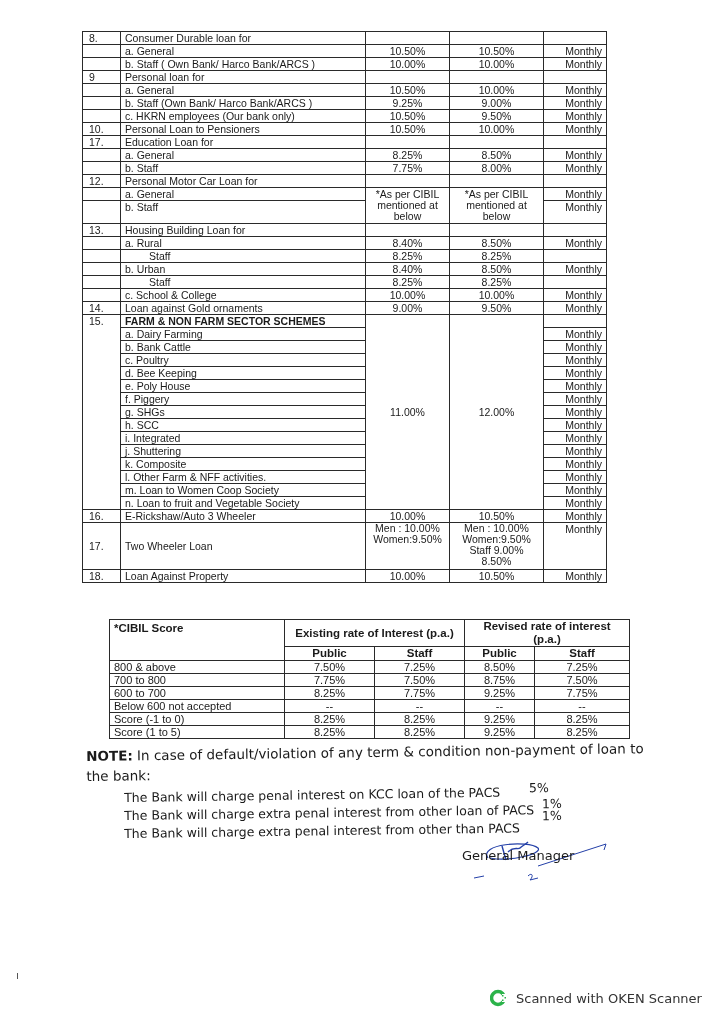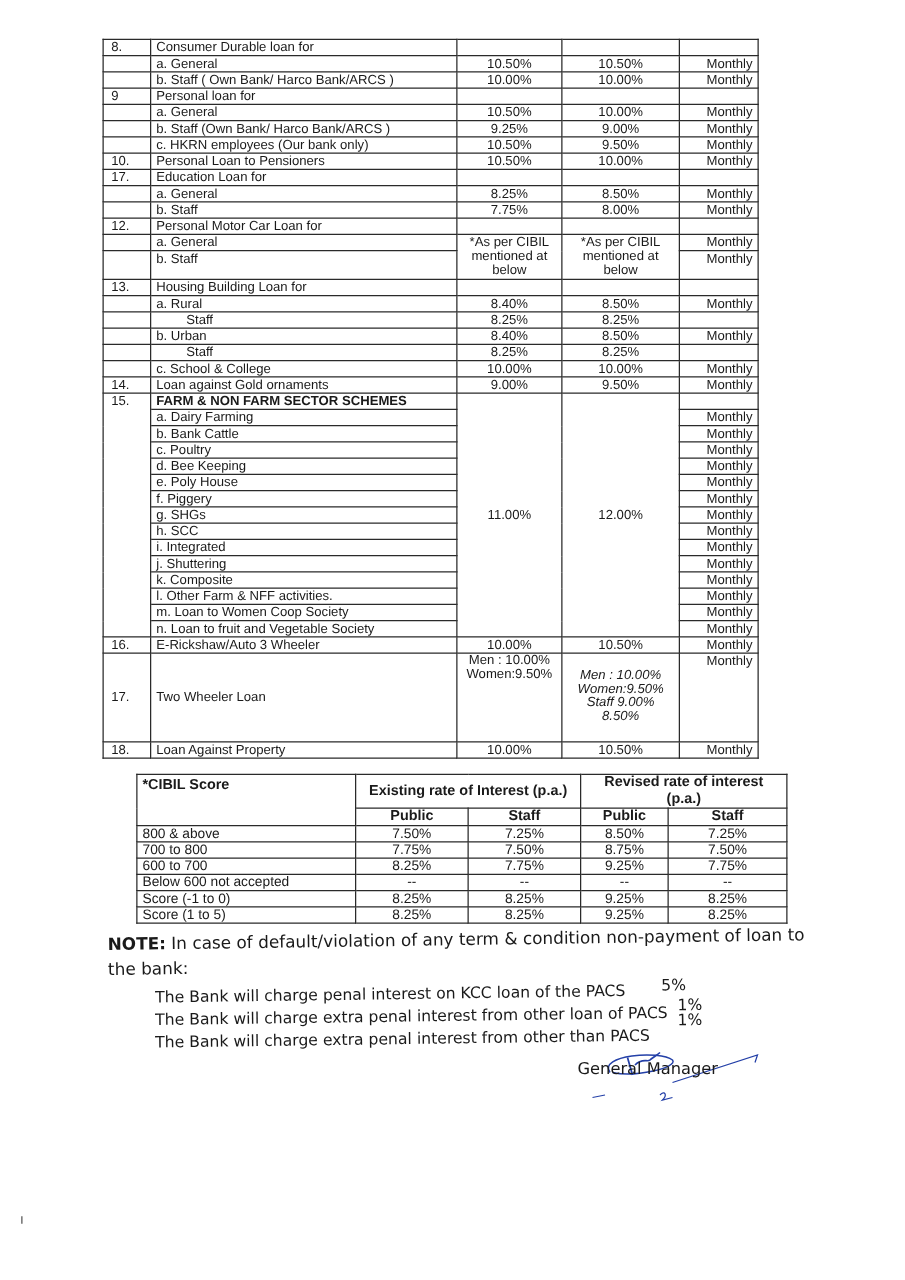--- a/index.html
+++ b/index.html
@@ -284,21 +284,21 @@
           <td class="sno">16.</td>
           <td>E-Rickshaw/Auto 3 Wheeler</td>
           <td class="num">10.00%</td>
           <td class="num">10.50%</td>
           <td class="freq">Monthly</td>
         </tr>
         <tr>
           <td class="sno" style="height: 46px; margin-top: 18px;">17.</td>
           <td style="height: 46px;">Two Wheeler Loan</td>
           <td class="wrap" style="height: 46px; vertical-align: top; width: 80px;">Men : 10.00% Women:9.50%</td>
-          <td class="wrap" style="height: 46px; vertical-align: top; padding: 12px 10px; font-style: italic;">Men : 10.00% Women:9.50% Staff 9.00% 8.50%</td>
+          <td class="wrap" style="height: 46px; vertical-align: top; padding: 0px 10px;">Men : 10.00% Women:9.50% Staff 9.00% 8.50%</td>
           <td class="freq" style="height: 46px; vertical-align: top;">Monthly</td>
         </tr>
         <tr>
           <td class="sno">18.</td>
           <td>Loan Against Property</td>
           <td class="num">10.00%</td>
           <td class="num">10.50%</td>
           <td class="freq">Monthly</td>
         </tr>
       </tbody>
@@ -390,13 +390,23 @@
     <path d="M20 22 C10 8, 60 4, 70 12 C75 18, 40 26, 22 22" fill="none" stroke="#2440a8" stroke-width="1.2"></path>
     <path d="M34 10 l4 14 M40 16 c6 -6 10 -2 12 -4 c2 -2 6 -4 8 -6" fill="none" stroke="#2440a8" stroke-width="1.4"></path>
     <path d="M70 30 L138 8 L136 14" fill="none" stroke="#2440a8" stroke-width="1"></path>
     <path d="M6 42 l10 -2" fill="none" stroke="#2440a8" stroke-width="1"></path>
     <path d="M60 40 c4 -4 6 0 2 4 l8 -2" fill="none" stroke="#2440a8" stroke-width="1"></path>
   </svg>
   <div class="sign">General Manager</div>
 
   <div class="tick"></div>
 
+  <div class="footer">
+    <svg class="logo" viewBox="0 0 18 18">
+      <circle cx="8" cy="9" r="6.5" fill="none" stroke="#2bb34a" stroke-width="3.5"></circle>
+      <rect x="12" y="5" width="5" height="8" fill="#ffffff"></rect>
+      <rect x="12" y="6" width="1.5" height="1.5" fill="#2bb34a"></rect>
+      <rect x="14.5" y="8" width="1.5" height="1.5" fill="#2bb34a"></rect>
+      <rect x="12" y="10.5" width="1.5" height="1.5" fill="#2bb34a"></rect>
+    </svg>
+    <span>Scanned with OKEN Scanner</span>
+  </div>
 </div>
 
 </body></html>

